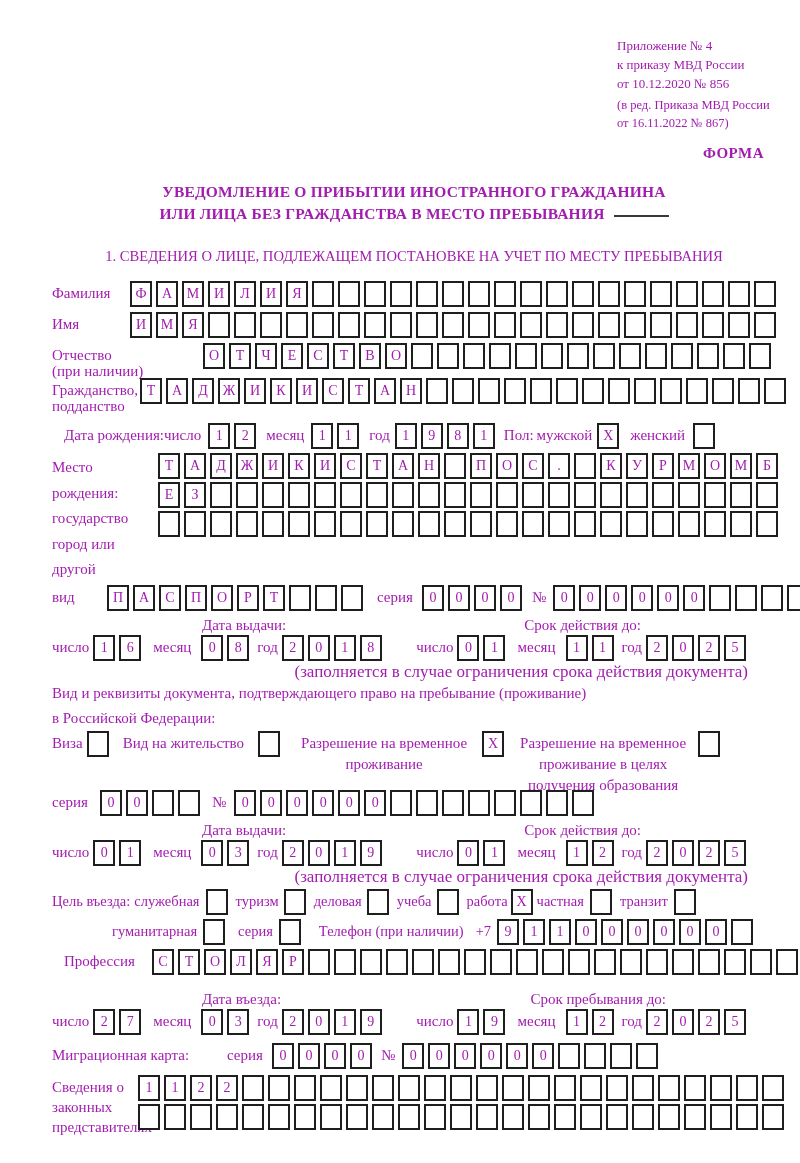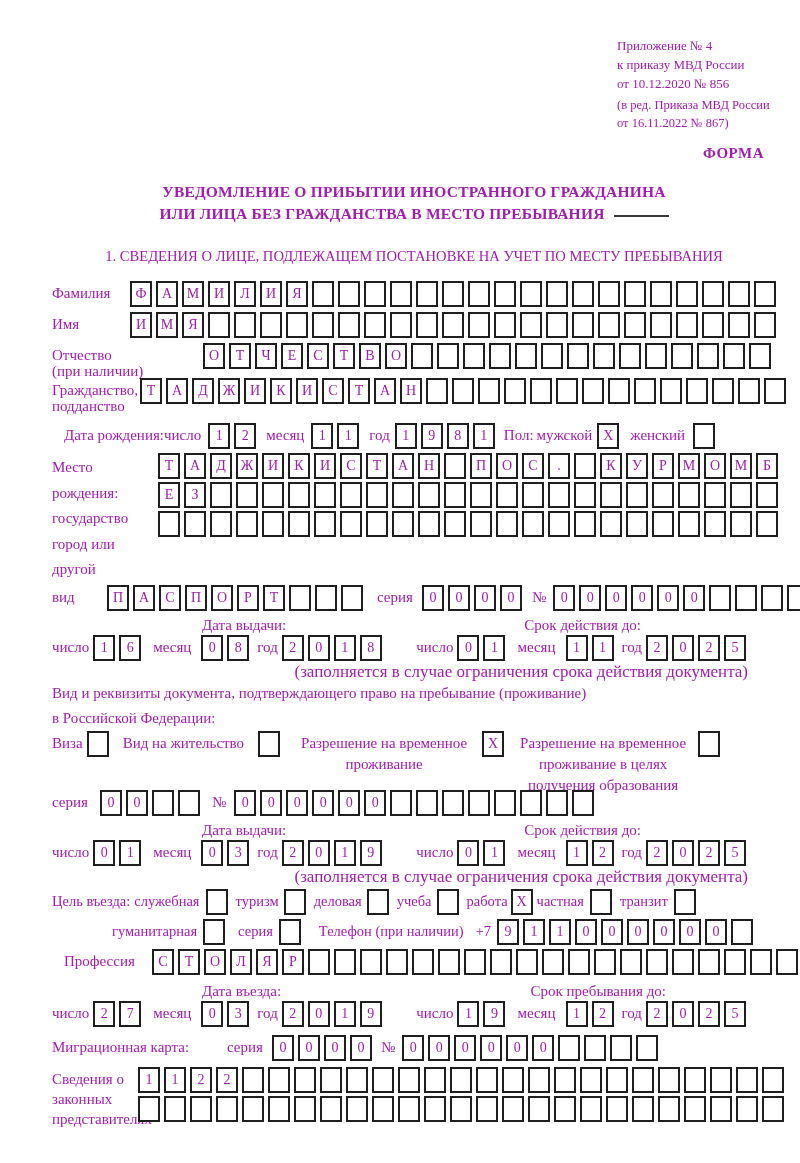--- a/index.html
+++ b/index.html
@@ -558,21 +558,21 @@
           <span class="cell"></span>
           <span class="cell"></span>
           <span class="cell"></span>
           <span class="cell"></span>
           <span class="cell"></span>
           <span class="cell"></span>
           <span class="cell"></span>
         </span>
     </div>
 
-    <div class="dheads" style="margin-top:8px;">
+    <div class="dheads" style="margin-top:16px;">
       <span style="margin-left:150px;">Дата въезда:</span>
       <span style="margin-left:auto;margin-right:110px;">Срок пребывания до:</span>
     </div>
     <div class="drow">
       <span class="dlbl">число</span>
       <span class="cells" style="margin-left:4px;">
           <span class="cell">2</span>
           <span class="cell">7</span>
         </span>
       <span class="dlbl" style="margin-left:12px;">месяц</span>

